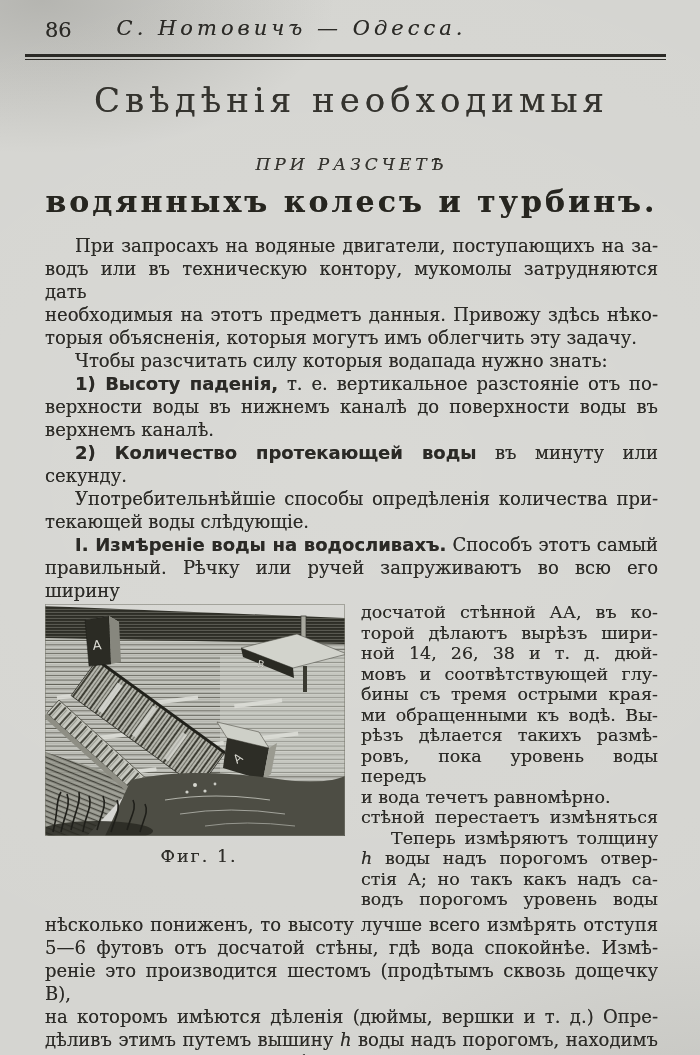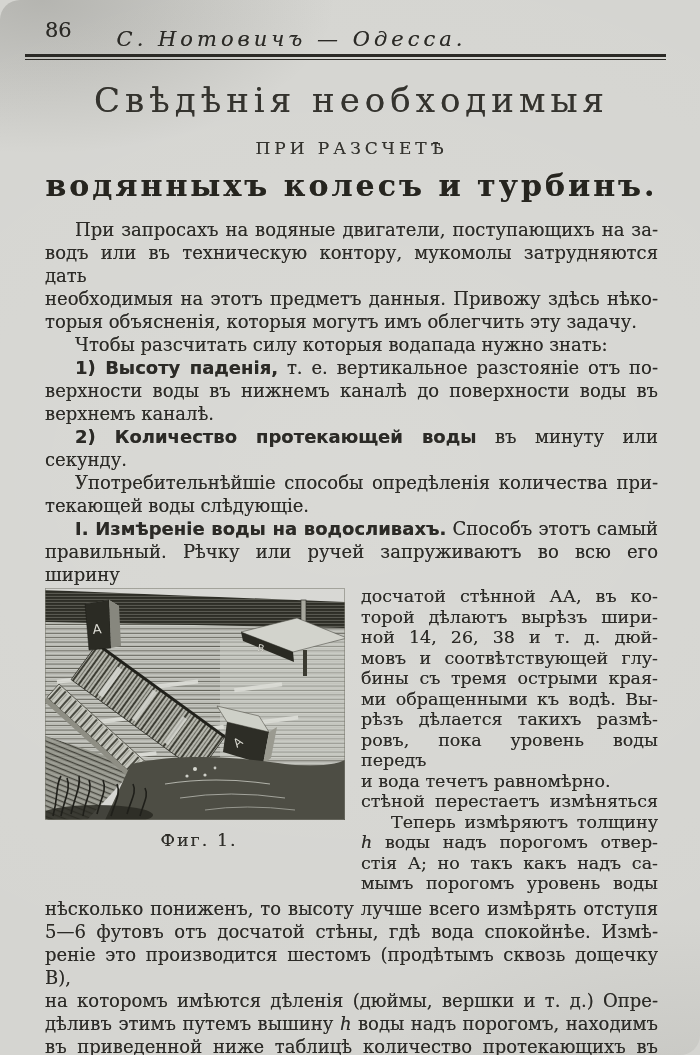--- a/index.html
+++ b/index.html
@@ -11,41 +11,40 @@
   }
   .page{
     position:relative;width:700px;height:1055px;box-sizing:border-box;
     padding:14px 42px 0 45px;
     background:
       radial-gradient(ellipse 420px 220px at 6% 0%, rgba(52,52,46,0.20), rgba(52,52,46,0) 70%),
       radial-gradient(ellipse 500px 260px at 100% 104%, rgba(72,72,64,0.10), rgba(72,72,64,0) 70%),
       radial-gradient(ellipse 900px 700px at 50% 45%, rgba(255,255,252,0.10), rgba(0,0,0,0) 80%),
       #d5d5d1;
     text-shadow:0 0 .5px rgba(43,42,38,.55);
-    border-radius:20px;
   }
   
   .header{position:relative;height:32px;}
   .page-number{position:absolute;left:0;top:4px;font-size:21px;}
   .running-title{
-    position:absolute;left:0;right:120px;top:13px;text-align:center;
+    position:absolute;left:0;right:120px;top:2px;text-align:center;
     font-style:italic;font-size:21px;letter-spacing:4px;
   }
   .rule{margin:8px -8px 0 -20px;}
   .rule-thick{height:3px;background:#2b2a26;}
   .rule-thin{height:1px;background:#2b2a26;margin-top:2px;}
   
   .ornate-title{
     margin-top:20px;text-align:center;
     font-size:34px;letter-spacing:5px;font-weight:normal;
     color:#34332e;
   }
   .kicker-title{
-    margin-top:18px;text-align:center;
-    font-size:17px;letter-spacing:4px;color:#34332e;
+    margin-top:34px;text-align:center;
+    font-size:17px;letter-spacing:4px;color:#34332e;font-style:italic;
   }
   .main-title{
     margin-top:10px;text-align:center;
     font-size:30px;font-weight:bold;letter-spacing:3px;color:#26251f;
   }
   
   .body-text{margin-top:15px;}
   .para{margin:0;}
   .line{
     font-size:18px;line-height:23px;
@@ -228,21 +227,21 @@
             <div class="line"><span>ми обращенными къ водѣ. Вы-</span></div>
             <div class="line"><span>рѣзъ дѣлается такихъ размѣ-</span></div>
             <div class="line"><span>ровъ, пока уровень воды передъ</span></div>
             <div class="line end"><span>и вода течетъ равномѣрно.</span></div>
             <div class="line"><span>стѣной перестаетъ измѣняться</span></div>
           </div>
           <div class="para">
             <div class="line ind"><span>Теперь измѣряютъ толщину</span></div>
             <div class="line"><span class="it">h</span><span> воды надъ порогомъ отвер-</span></div>
             <div class="line"><span>стія А; но такъ какъ надъ са-</span></div>
-            <div class="line"><span>мымъ порогомъ уровень воды</span></div>
+            <div class="line"><span>водъ порогомъ уровень воды</span></div>
           </div>
         </div>
     </div>
 
     <div id="flow-c" class="flow-c">
         <div class="para">
           <div class="line"><span>нѣсколько пониженъ, то высоту лучше всего измѣрять отступя</span></div>
           <div class="line"><span>5—6 футовъ отъ досчатой стѣны, гдѣ вода спокойнѣе. Измѣ-</span></div>
           <div class="line"><span>реніе это производится шестомъ (продѣтымъ сквозь дощечку В),</span></div>
           <div class="line"><span>на которомъ имѣются дѣленія (дюймы, вершки и т. д.) Опре-</span></div>

